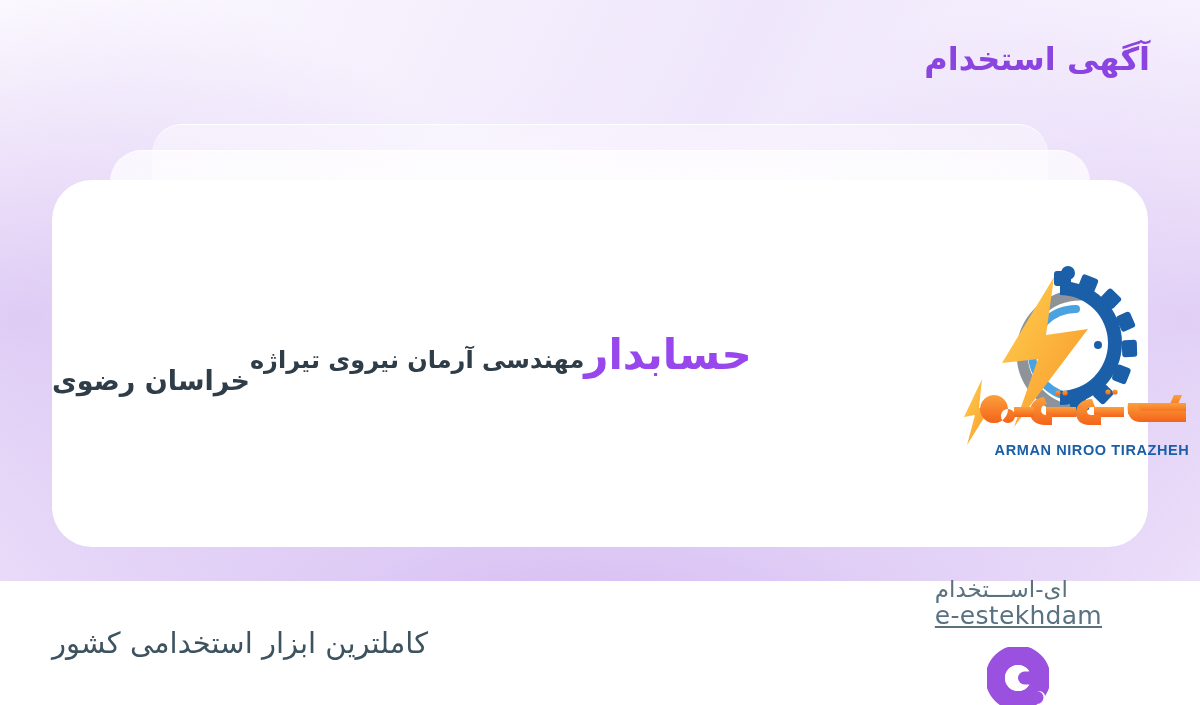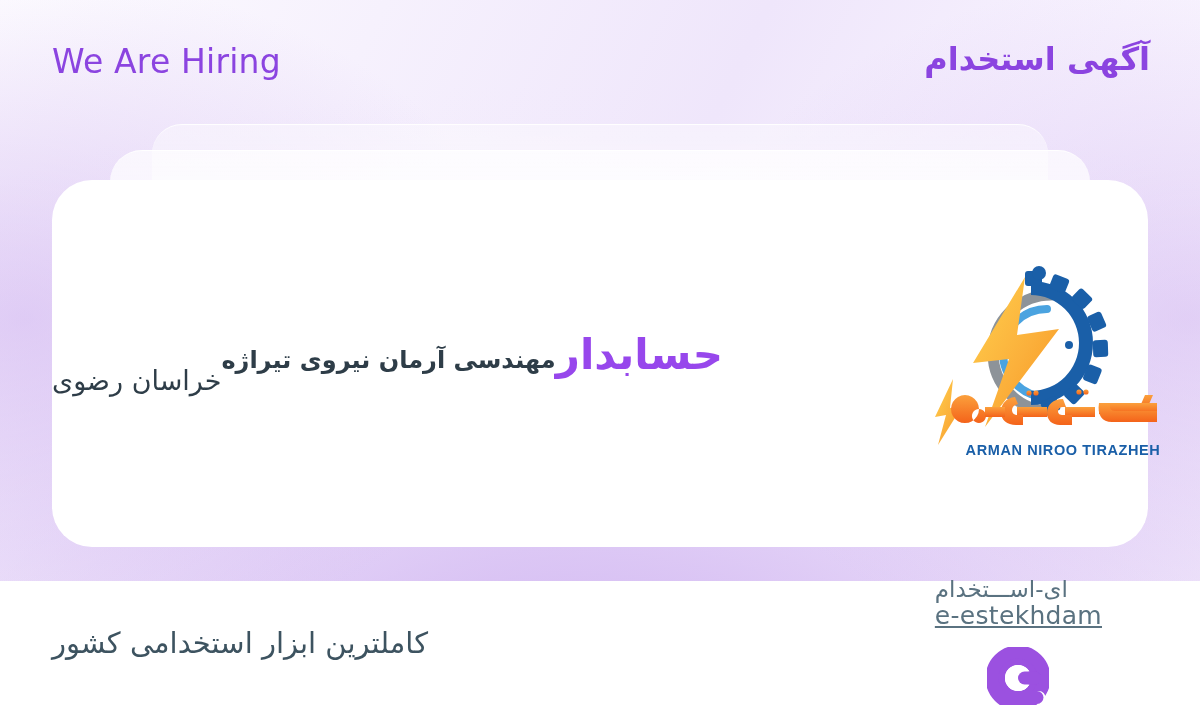--- a/index.html
+++ b/index.html
@@ -96,21 +96,21 @@
     white-space:nowrap;
     margin-bottom:16px;
   }
   .company-name {
     font-size:24px; font-weight:700;
     color:#2e3d48; line-height:1.3;
     white-space:nowrap;
     margin-bottom:22px;
   }
   .location {
-    font-size:27px; font-weight:400;
+    font-size:27px; font-weight:700;
     color:#2e3d48; line-height:1.3;
     white-space:nowrap;
   }
 
   .logo-col {
     flex:0 0 400px;
     display:flex; align-items:center; justify-content:flex-start;
     height:100%;
   }
   .logo-wrap { width:270px; height:210px; }
@@ -151,21 +151,20 @@
   .brand-mark { width:62px; height:62px; flex:0 0 62px; }
   .brand-mark svg { width:100%; height:100%; display:block; }
 </style>
 </head>
 <body>
 
 <div class="page">
 
   <div class="stage"></div>
 
-  <div class="hdr-en">We Are Hiring</div>
 
   <div class="hdr-fa">آگهی استخدام</div>
 
   <div class="card-back"></div>
   <div class="card-mid"></div>
 
   <div class="card-front">
     <div class="card-inner">
 
       <div class="info-col">

